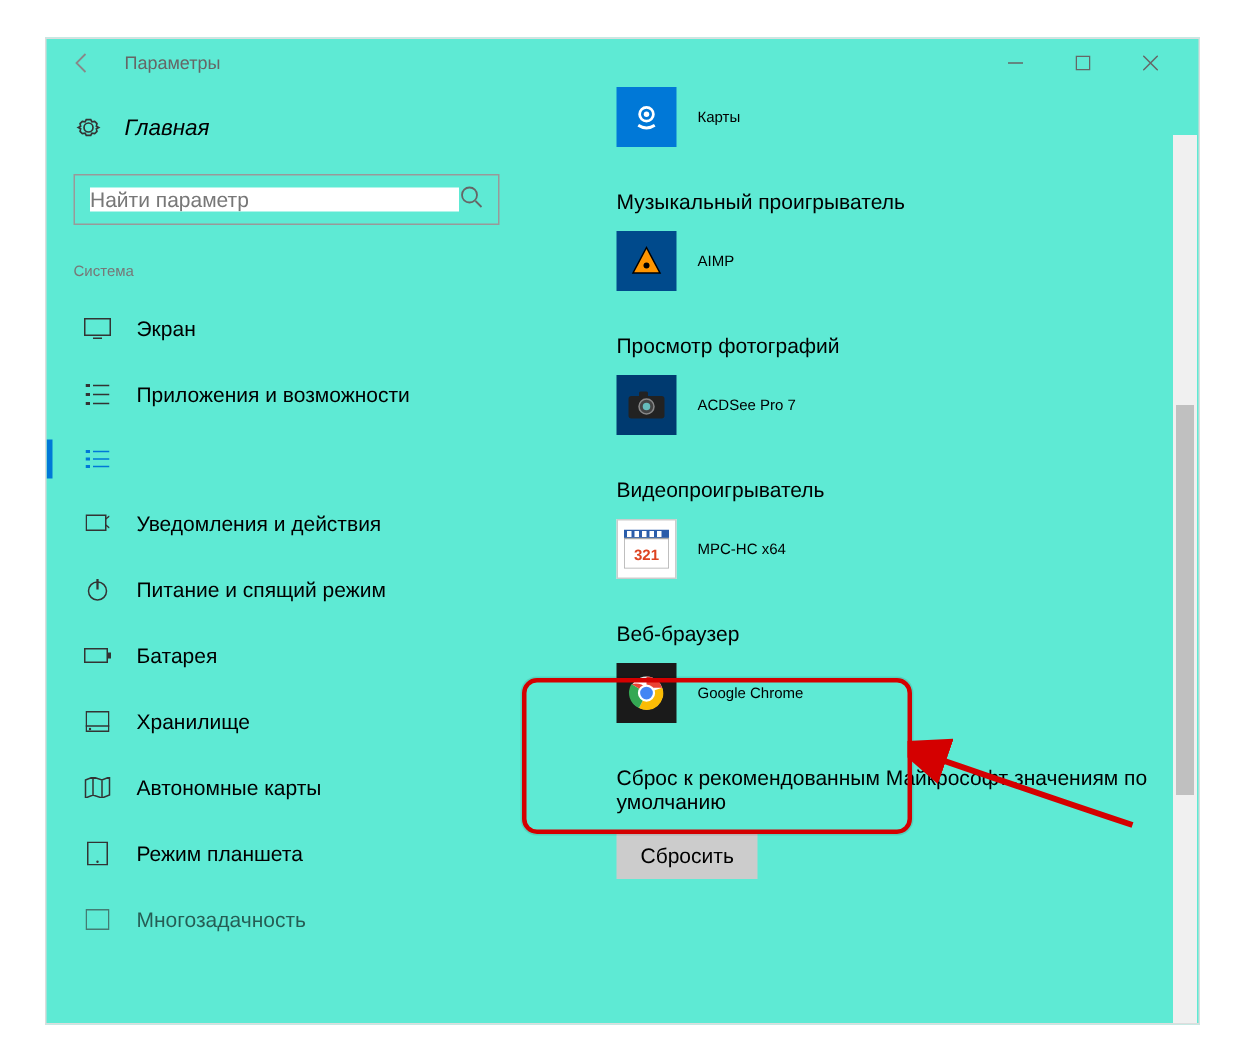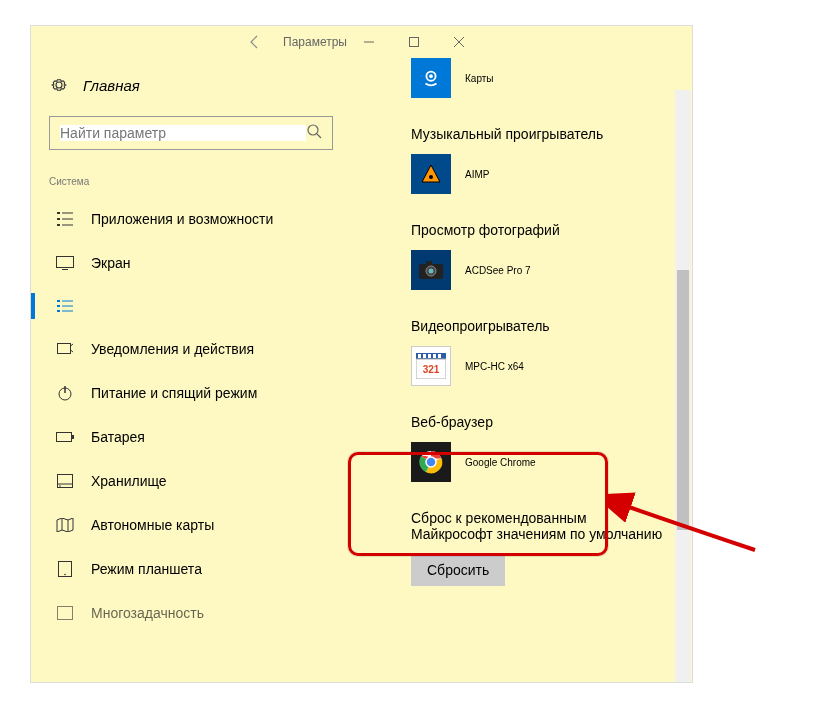--- a/index.html
+++ b/index.html
@@ -8,28 +8,27 @@
     background: #fff;
     width: 828px;
     height: 708px;
     overflow: hidden;
     position: relative;
   }
   .window {
     position: absolute;
     top: 25px;
     left: 30px;
-    width: 663px;
+    width: 770px;
     height: 658px;
-    background: #fef9c3;
+    background: #5eead4;
     border: 1px solid #ddd;
     display: flex;
     flex-direction: column;
     overflow: hidden;
-    align-items: center;
   }
   .titlebar {
     height: 32px;
     display: flex;
     align-items: center;
     padding: 0 10px;
     font-size: 12px;
     color: #666;
   }
   .back-btn {
@@ -256,40 +255,40 @@
               <circle cx="7" cy="7" r="5" fill="none" stroke="currentColor" stroke-width="1.2"></circle>
               <line x1="11" y1="11" x2="15" y2="15" stroke="currentColor" stroke-width="1.2"></line>
             </svg>
         </span>
       </div>
 
       <div class="section-label">Система</div>
 
       <div class="nav-item">
         <span class="nav-icon">
+            <svg width="18" height="14" viewBox="0 0 18 14">
+              <rect x="0.5" y="0.5" width="17" height="11" fill="none" stroke="currentColor"></rect>
+              <line x1="6" y1="13.5" x2="12" y2="13.5" stroke="currentColor"></line>
+            </svg>
+          </span>
+        <span>Экран</span>
+      </div>
+
+      <div class="nav-item">
+        <span class="nav-icon">
             <svg width="16" height="14" viewBox="0 0 16 14">
               <line x1="0" y1="1" x2="3" y2="1" stroke="currentColor" stroke-width="2"></line>
               <line x1="5" y1="1" x2="16" y2="1" stroke="currentColor"></line>
               <line x1="0" y1="7" x2="3" y2="7" stroke="currentColor" stroke-width="2"></line>
               <line x1="5" y1="7" x2="16" y2="7" stroke="currentColor"></line>
               <line x1="0" y1="13" x2="3" y2="13" stroke="currentColor" stroke-width="2"></line>
               <line x1="5" y1="13" x2="16" y2="13" stroke="currentColor"></line>
             </svg>
           </span>
         <span>Приложения и возможности</span>
-      </div>
-
-      <div class="nav-item">
-        <span class="nav-icon">
-            <svg width="18" height="14" viewBox="0 0 18 14">
-              <rect x="0.5" y="0.5" width="17" height="11" fill="none" stroke="currentColor"></rect>
-              <line x1="6" y1="13.5" x2="12" y2="13.5" stroke="currentColor"></line>
-            </svg>
-          </span>
-        <span>Экран</span>
       </div>
 
       <div class="nav-item active">
         <span class="nav-icon">
             <svg width="16" height="14" viewBox="0 0 16 14">
               <line x1="0" y1="2" x2="3" y2="2" stroke="currentColor" stroke-width="2"></line>
               <line x1="5" y1="2" x2="16" y2="2" stroke="currentColor"></line>
               <line x1="0" y1="7" x2="3" y2="7" stroke="currentColor" stroke-width="2"></line>
               <line x1="5" y1="7" x2="16" y2="7" stroke="currentColor"></line>
               <line x1="0" y1="12" x2="3" y2="12" stroke="currentColor" stroke-width="2"></line>

